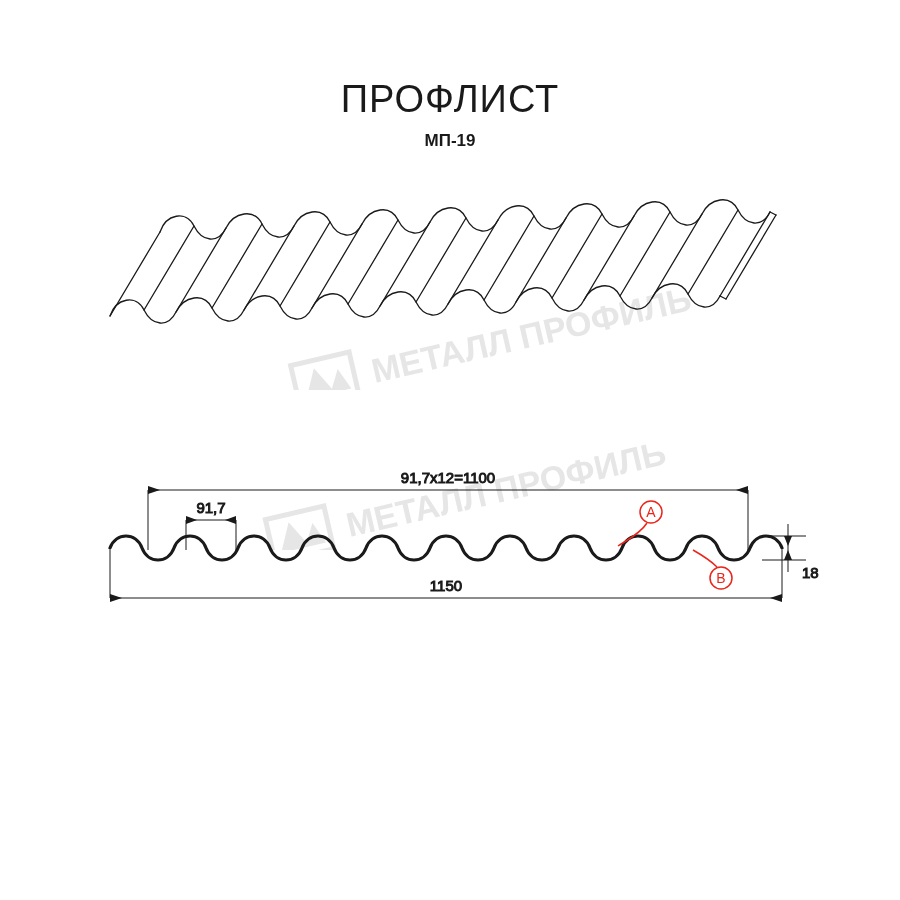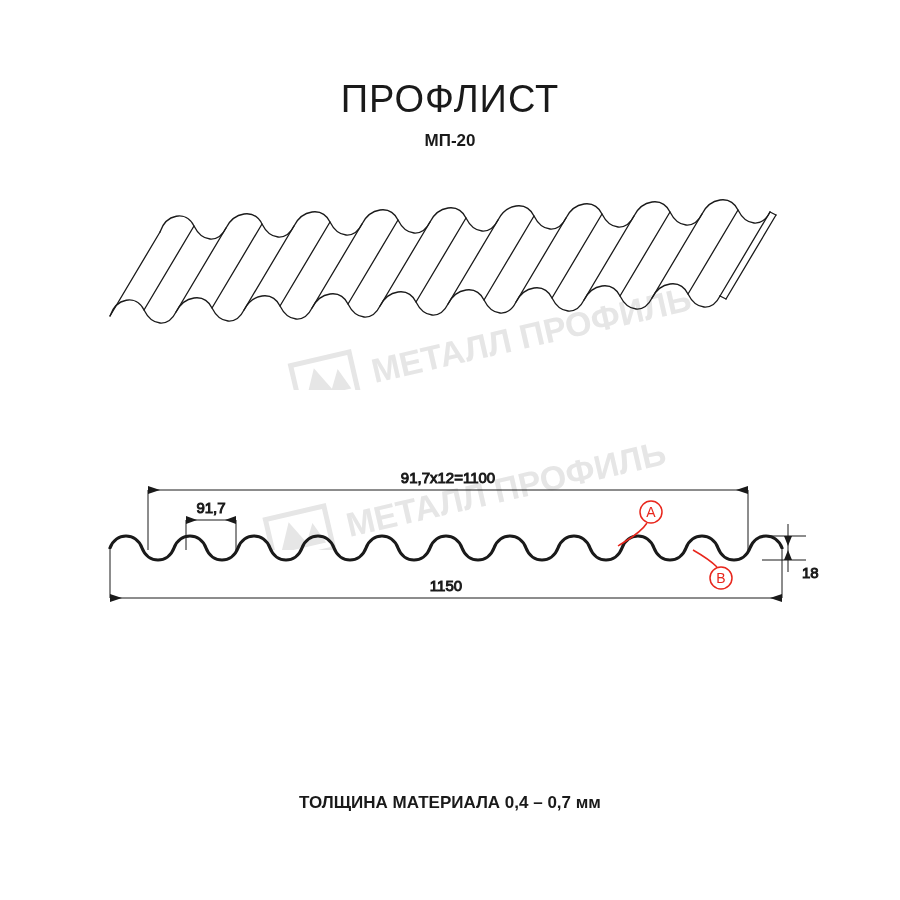--- a/index.html
+++ b/index.html
@@ -71,21 +71,21 @@
   .wm-2 { top: 440px; left: 255px; }
   svg { display: block; }
   text { font-family: "Liberation Sans", sans-serif; }
 </style>
 </head>
 <body>
 
 <div class="page">
 
   <div class="title">ПРОФЛИСТ</div>
-  <div class="subtitle">МП-20</div>
+  <div class="subtitle">МП-19</div>
 
   <div class="wm wm-1">
     <svg width="420" height="100" viewBox="0 0 420 100">
       <g transform="rotate(-13 210 50)" fill="#e6e6e6">
         <g>
           <path d="M10 30 h60 v44 h-60 z" fill="none" stroke="#e6e6e6" stroke-width="5"></path>
           <path d="M18 66 l14 -28 l13 24 l10 -18 l9 22 z" fill="#e6e6e6"></path>
         </g>
         <text x="88" y="66" font-size="34" font-weight="bold" fill="#e6e6e6">МЕТАЛЛ ПРОФИЛЬ</text>
       </g>
@@ -251,15 +251,14 @@
         <g stroke="#e8261c" stroke-width="1.5" fill="none">
           <circle cx="621" cy="128" r="11"></circle>
           <path d="M617 117 C 610 110, 600 104, 593 100"></path>
         </g>
         <text x="621" y="133" text-anchor="middle" font-size="14" fill="#e8261c" stroke="none">B</text>
 
       </g>
     </svg>
   </div>
 
-  <div class="footer-note">ТОЛЩИНА МАТЕРИАЛА 0,4 – 0,7 мм</div>
 
 </div>
 
 </body></html>

